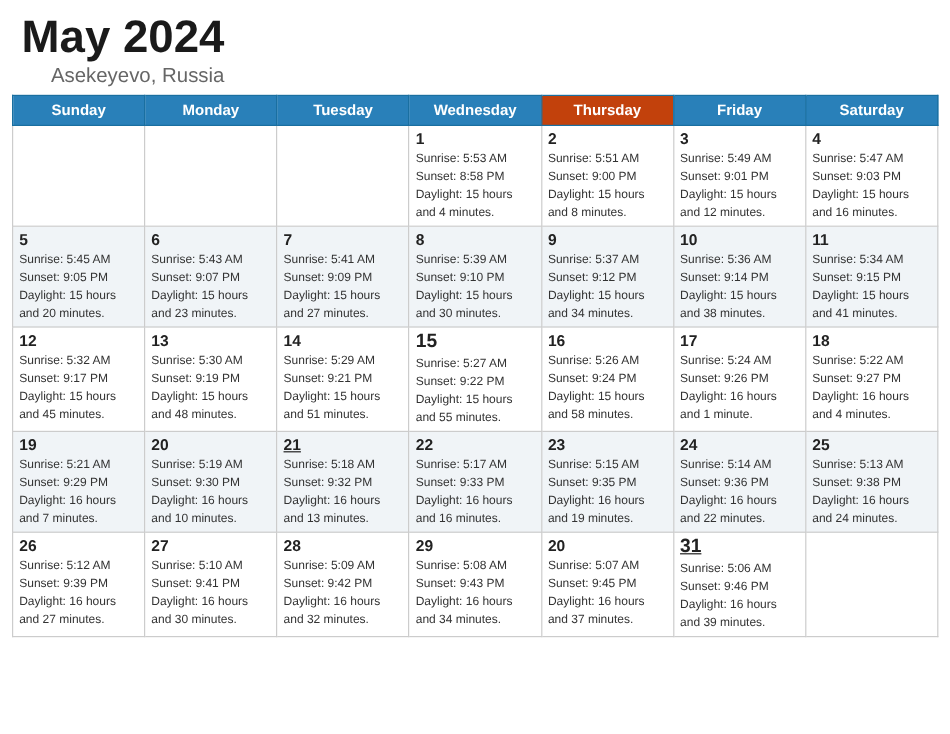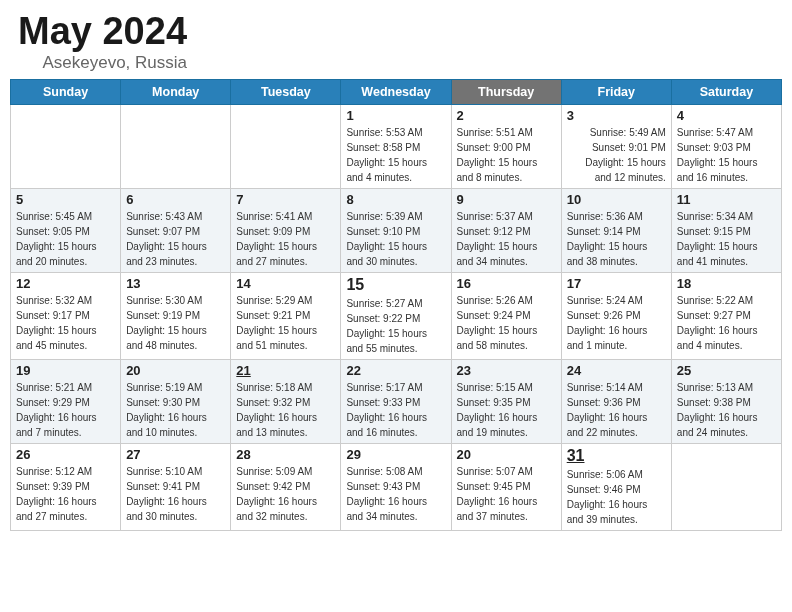--- a/index.html
+++ b/index.html
@@ -20,41 +20,41 @@
   </div>
 
   <div style="padding:0 10px 6px 10px;">
     <table style="width:100%;border-collapse:collapse;">
       <thead>
         <tr>
           <th style="background:#2980b9;color:#fff;padding:5px 7px;font-size:12.5px;border:1px solid #1a6fa0;font-family:Arial;font-weight:bold;">Sunday</th>
           <th style="background:#2980b9;color:#fff;padding:5px 7px;font-size:12.5px;border:1px solid #1a6fa0;font-family:Arial;font-weight:bold;">Monday</th>
           <th style="background:#2980b9;color:#fff;padding:5px 7px;font-size:12.5px;border:1px solid #1a6fa0;font-family:Arial;font-weight:bold;">Tuesday</th>
           <th style="background:#2980b9;color:#fff;padding:5px 7px;font-size:12.5px;border:1px solid #1a6fa0;font-family:Arial;font-weight:bold;">Wednesday</th>
-          <th style="background:#737373;color:#fff;padding:5px 7px;font-size:12.5px;border:1px solid #1a6fa0;font-family:Arial;font-weight:bold;">Thursday</th>
+          <th style="background:#c2410c;color:#fff;padding:5px 7px;font-size:12.5px;border:1px solid #1a6fa0;font-family:Arial;font-weight:bold;">Thursday</th>
           <th style="background:#2980b9;color:#fff;padding:5px 7px;font-size:12.5px;border:1px solid #1a6fa0;font-family:Arial;font-weight:bold;">Friday</th>
           <th style="background:#2980b9;color:#fff;padding:5px 7px;font-size:12.5px;border:1px solid #1a6fa0;font-family:Arial;font-weight:bold;">Saturday</th>
         </tr>
       </thead>
       <tbody id="calendar-body">
       <tr>
             <td style="vertical-align: top; padding: 3px 5px; border: 1px solid rgb(204, 204, 204); width: 14.28%; background: rgb(255, 255, 255); font-family: Arial; min-height: 80px;"></td>
             <td style="vertical-align: top; padding: 3px 5px; border: 1px solid rgb(204, 204, 204); width: 14.28%; background: rgb(255, 255, 255); font-family: Arial; min-height: 80px;"></td>
             <td style="vertical-align: top; padding: 3px 5px; border: 1px solid rgb(204, 204, 204); width: 14.28%; background: rgb(255, 255, 255); font-family: Arial; min-height: 80px;"></td>
             <td style="vertical-align: top; padding: 3px 5px; border: 1px solid rgb(204, 204, 204); width: 14.28%; background: rgb(255, 255, 255); font-family: Arial; min-height: 80px;">
               <div style="font-weight: bold; font-size: 13px; margin-bottom: 2px; color: rgb(34, 34, 34);">1</div>
               <div style="font-size: 10px; line-height: 1.5; color: rgb(51, 51, 51);">Sunrise: 5:53 AM<br>Sunset: 8:58 PM<br>Daylight: 15 hours<br>and 4 minutes.</div>
             </td>
             <td style="vertical-align: top; padding: 3px 5px; border: 1px solid rgb(204, 204, 204); width: 14.28%; background: rgb(255, 255, 255); font-family: Arial; min-height: 80px;">
               <div style="font-weight: bold; font-size: 13px; margin-bottom: 2px; color: rgb(34, 34, 34);">2</div>
               <div style="font-size: 10px; line-height: 1.5; color: rgb(51, 51, 51);">Sunrise: 5:51 AM<br>Sunset: 9:00 PM<br>Daylight: 15 hours<br>and 8 minutes.</div>
             </td>
             <td style="vertical-align: top; padding: 3px 5px; border: 1px solid rgb(204, 204, 204); width: 14.28%; background: rgb(255, 255, 255); font-family: Arial; min-height: 80px;">
               <div style="font-weight: bold; font-size: 13px; margin-bottom: 2px; color: rgb(34, 34, 34);">3</div>
-              <div style="font-size: 10px; line-height: 1.5; color: rgb(51, 51, 51); text-align: right;">Sunrise: 5:49 AM<br>Sunset: 9:01 PM<br>Daylight: 15 hours<br>and 12 minutes.</div>
+              <div style="font-size: 10px; line-height: 1.5; color: rgb(51, 51, 51);">Sunrise: 5:49 AM<br>Sunset: 9:01 PM<br>Daylight: 15 hours<br>and 12 minutes.</div>
             </td>
             <td style="vertical-align: top; padding: 3px 5px; border: 1px solid rgb(204, 204, 204); width: 14.28%; background: rgb(255, 255, 255); font-family: Arial; min-height: 80px;">
               <div style="font-weight: bold; font-size: 13px; margin-bottom: 2px; color: rgb(34, 34, 34);">4</div>
               <div style="font-size: 10px; line-height: 1.5; color: rgb(51, 51, 51);">Sunrise: 5:47 AM<br>Sunset: 9:03 PM<br>Daylight: 15 hours<br>and 16 minutes.</div>
             </td>
           </tr>
           <tr>
             <td style="vertical-align: top; padding: 3px 5px; border: 1px solid rgb(204, 204, 204); width: 14.28%; background: rgb(240, 244, 247); font-family: Arial; min-height: 80px;">
               <div style="font-weight: bold; font-size: 13px; margin-bottom: 2px; color: rgb(34, 34, 34);">5</div>
               <div style="font-size: 10px; line-height: 1.5; color: rgb(51, 51, 51);">Sunrise: 5:45 AM<br>Sunset: 9:05 PM<br>Daylight: 15 hours<br>and 20 minutes.</div>

